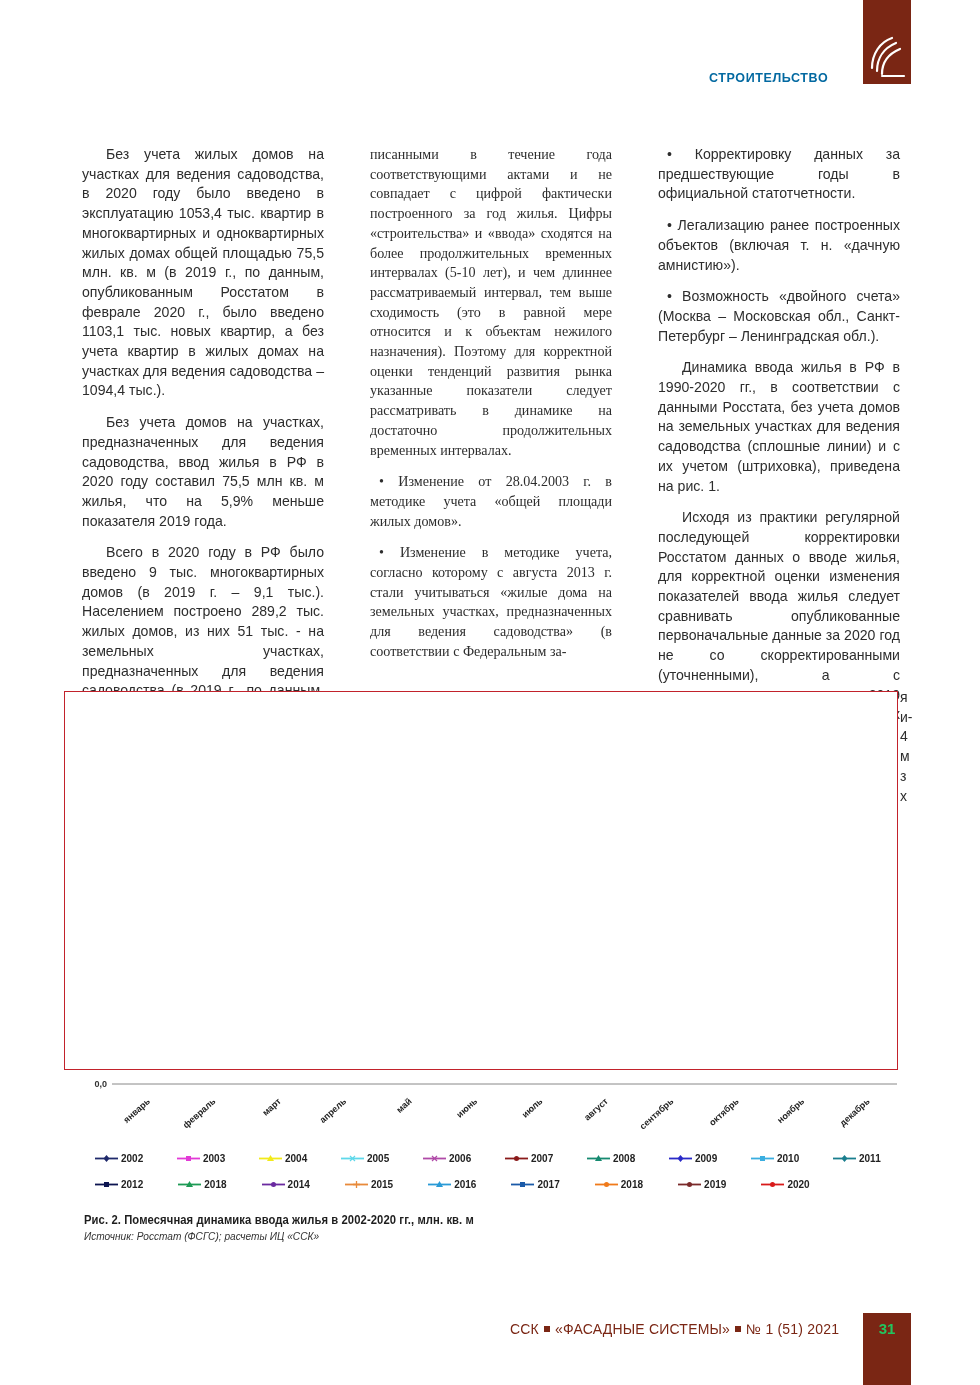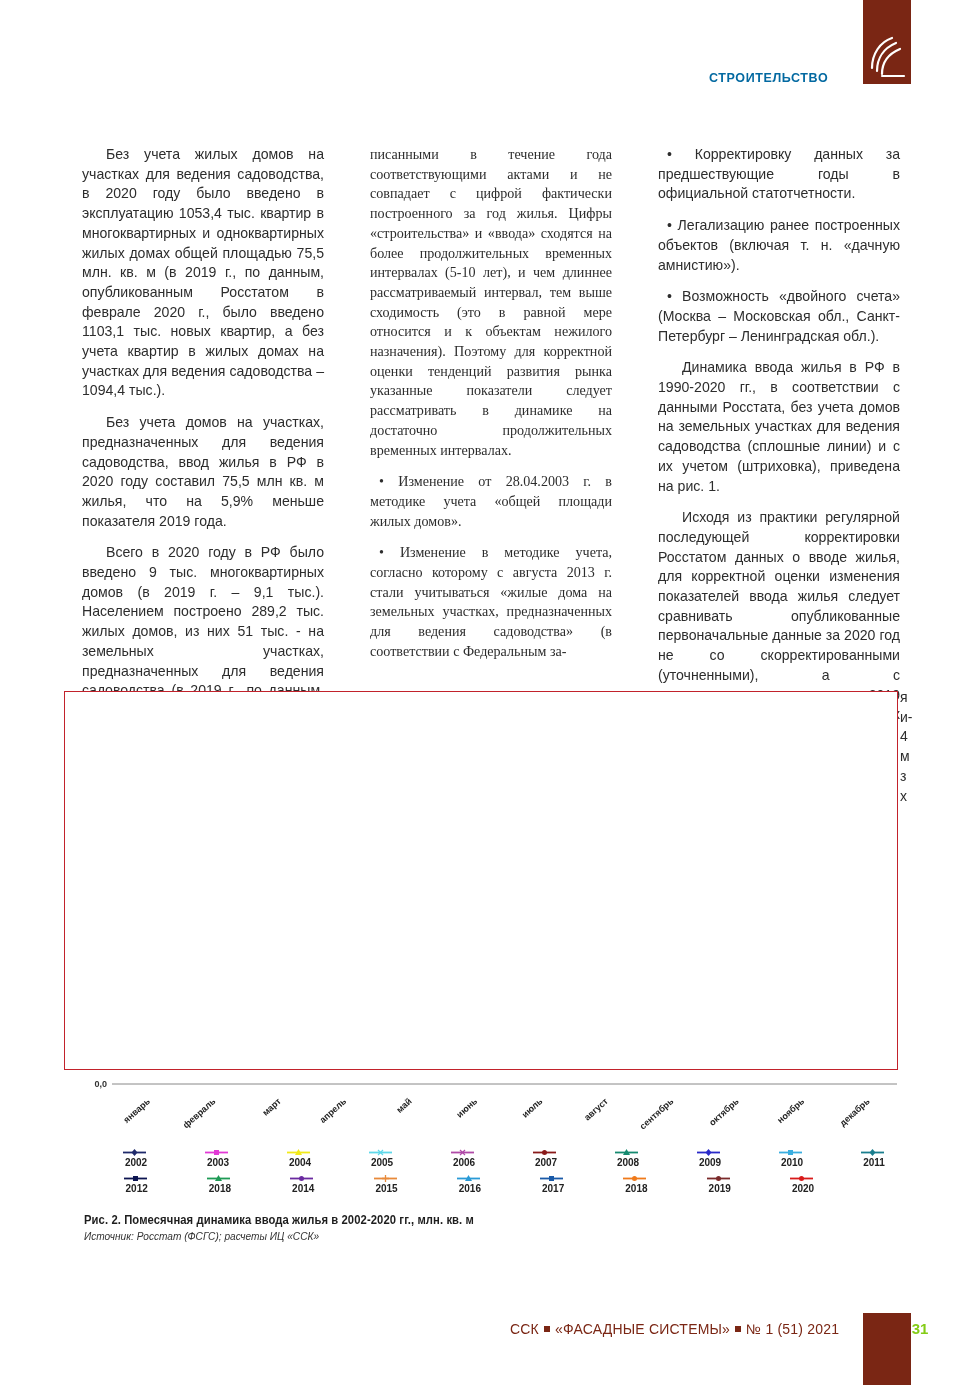--- a/index.html
+++ b/index.html
@@ -13,30 +13,30 @@
          text-align: justify; color: #2d2d2d; }
   .col p { margin: 12px; text-indent: 24px; }
   .col p.bullet { text-indent: 9px; }
   .col1 { left: 70px; } .col2 { left: 358px; font-family: Liberation Serif, serif; } .col3 { left: 646px; }
   .occluder { position: absolute; left: 64px; top: 691px; width: 834px; height: 379px;
               background: #ffffff; border: 1.5px solid #c2222b; box-sizing: border-box; }
   .chart { position: absolute; left: 0; top: 0; width: 980px; height: 1385px; pointer-events: none; }
   .chart text { font-family: "Liberation Sans", sans-serif; }
   .legend { position: absolute; left: 95px; top: 1145px; width: 820px; }
   .legend-row { display: flex; height: 26px; align-items: center; }
-  .legend-item { width: 83.3px; display: flex; align-items: center; font-size: 10px; font-weight: bold; color: #222; flex-direction: column; }
+  .legend-item { width: 83.3px; display: flex; align-items: center; font-size: 10px; font-weight: bold; color: #222; }
   .legend-item svg { margin-right: 2px; }
   .caption { position: absolute; left: 84px; top: 1213px; font-size: 12.5px; font-weight: bold; color: #1e1e1e;
              transform: scaleX(0.9); transform-origin: left; letter-spacing: 0.1px; }
   .source { position: absolute; left: 84px; top: 1230px; font-size: 11.5px; font-style: italic; color: #333;
             transform: scaleX(0.88); transform-origin: left; }
   .footer-text { position: absolute; left: 510px; top: 1321px; font-size: 14px; color: #7a2614; letter-spacing: 0.2px; }
   .footer-text .sq { display: inline-block; width: 6px; height: 6px; background: #7a2614; margin: 0 5px; vertical-align: 2px; }
   .page-tab { position: absolute; left: 863px; top: 1313px; width: 48px; height: 72px; background: #7a2614; }
-  .page-num { position: absolute; left: 0; top: 7px; width: 48px; text-align: center; color: #84cc16; font-size: 15px; font-weight: bold; padding-left: 33px; }
+  .page-num { position: absolute; left: 0; top: 7px; width: 48px; text-align: center; color: #22c55e; font-size: 15px; font-weight: bold; }
 </style>
 </head>
 <body>
 
 <div class="brand-tab">
   <svg width="38" height="48" viewBox="0 0 38 48">
     <g fill="none" stroke="#ffffff" stroke-width="2.2" stroke-linecap="round">
       <path d="M4 38 C4 24 12 12 24 8"></path>
       <path d="M9 41 C9 28 16 18 28 13"></path>
       <path d="M14 44 C14 33 20 24 32 19"></path>

